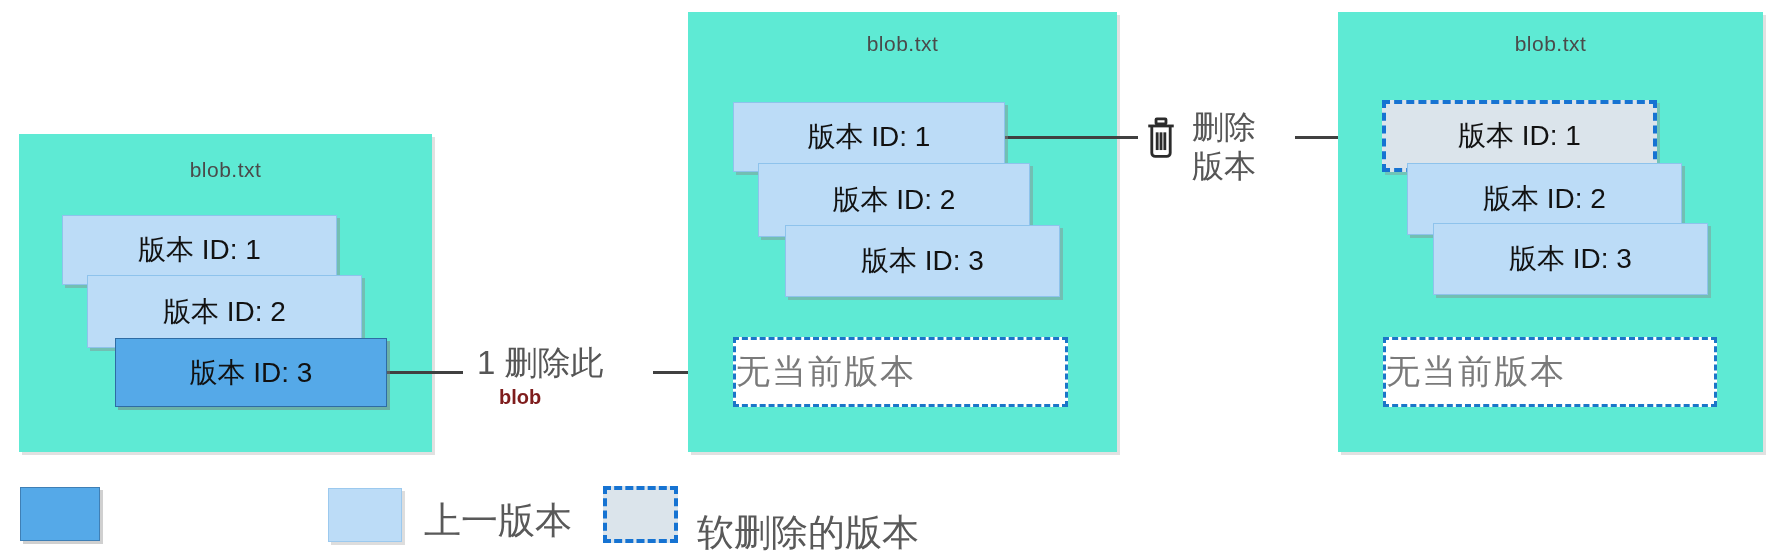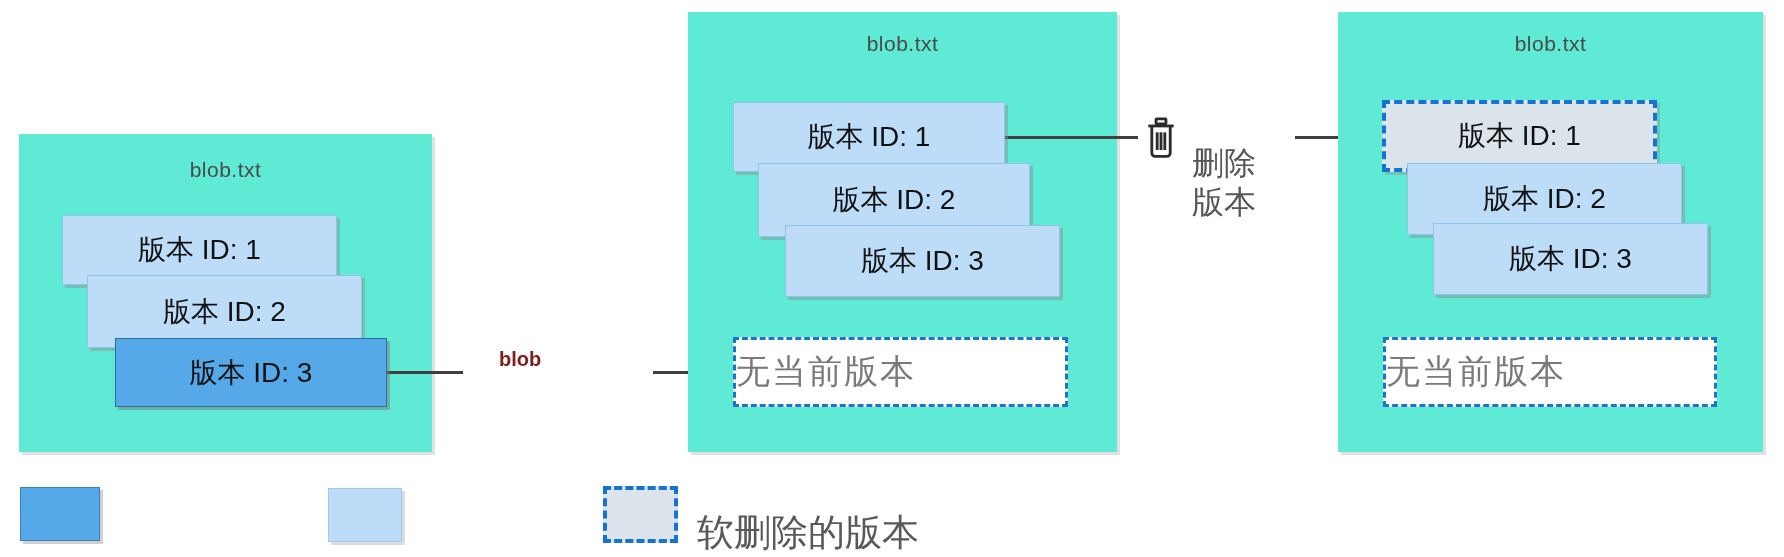--- a/index.html
+++ b/index.html
@@ -68,20 +68,21 @@
     <div class="vbox prev" style="left:68px;top:141px;width:275px;height:73px;z-index:2;">
       <span>版本 ID: 2</span>
     </div>
     <div class="vbox current" style="left:96px;top:204px;width:272px;height:69px;z-index:3;">
       <span>版本 ID: 3</span>
     </div>
   </div>
 
   <div class="aline" style="left:387px;top:371px;width:76px;"></div>
   <div class="alabel" style="left:477px;top:344px;">
+    <div>1 删除此</div>
     <div class="bold-sub" style="padding-left:22px;">blob</div>
   </div>
   <div class="aline" style="left:653px;top:371px;width:62px;"></div>
   <div class="ahead" style="left:714px;top:362px;"></div>
 
   <div class="panel" style="left:688px;top:12px;width:429px;height:440px;">
     <div class="panel-title" style="top:20px;">blob.txt</div>
     <div class="vbox prev" style="left:45px;top:90px;width:272px;height:70px;z-index:1;">
       <span>版本 ID: 1</span>
     </div>
@@ -100,21 +101,21 @@
   <svg class="trash" style="left:1144px;top:116px;" width="34" height="44" viewBox="0 0 24 30">
     <g fill="none" stroke="#2b2b2b" stroke-width="2">
       <rect x="8.5" y="1.5" width="7" height="3.5" rx="0.5"></rect>
       <line x1="3" y1="6.5" x2="21" y2="6.5"></line>
       <path d="M5.5 6.5 v19 a2.5 2.5 0 0 0 2.5 2.5 h8 a2.5 2.5 0 0 0 2.5 -2.5 v-19"></path>
       <line x1="9.3" y1="11" x2="9.3" y2="23.5"></line>
       <line x1="12" y1="11" x2="12" y2="23.5"></line>
       <line x1="14.7" y1="11" x2="14.7" y2="23.5"></line>
     </g>
   </svg>
-  <div class="alabel2" style="left:1192px;top:108px;margin-top:36px;">
+  <div class="alabel2" style="left:1192px;top:108px;">
     <div>删除</div>
     <div>版本</div>
   </div>
   <div class="aline" style="left:1295px;top:136px;width:69px;"></div>
   <div class="ahead" style="left:1363px;top:127px;"></div>
 
   <div class="panel" style="left:1338px;top:12px;width:425px;height:440px;">
     <div class="panel-title" style="top:20px;">blob.txt</div>
     <div class="vbox soft-outer" style="left:44px;top:88px;width:275px;height:72px;z-index:1;">
       <div class="soft-inner">
@@ -128,19 +129,20 @@
       <span>版本 ID: 3</span>
     </div>
     <div class="nocurrent" style="left:45px;top:325px;width:334px;height:70px;">
       <span>无当前版本</span>
     </div>
   </div>
 
   <div class="legend-swatch sw-current" style="left:20px;top:487px;width:80px;height:54px;"></div>
 
   <div class="legend-swatch sw-prev" style="left:328px;top:488px;width:74px;height:54px;"></div>
+  <div class="legend-label" style="left:424px;top:496px;">上一版本</div>
 
   <div class="legend-swatch" style="left:603px;top:486px;width:75px;height:57px;background:#abb5bd;">
     <div class="soft-inner"></div>
   </div>
   <div class="legend-label" style="left:697px;top:508px;">软删除的版本</div>
 
 </div>
 
 </body></html>

